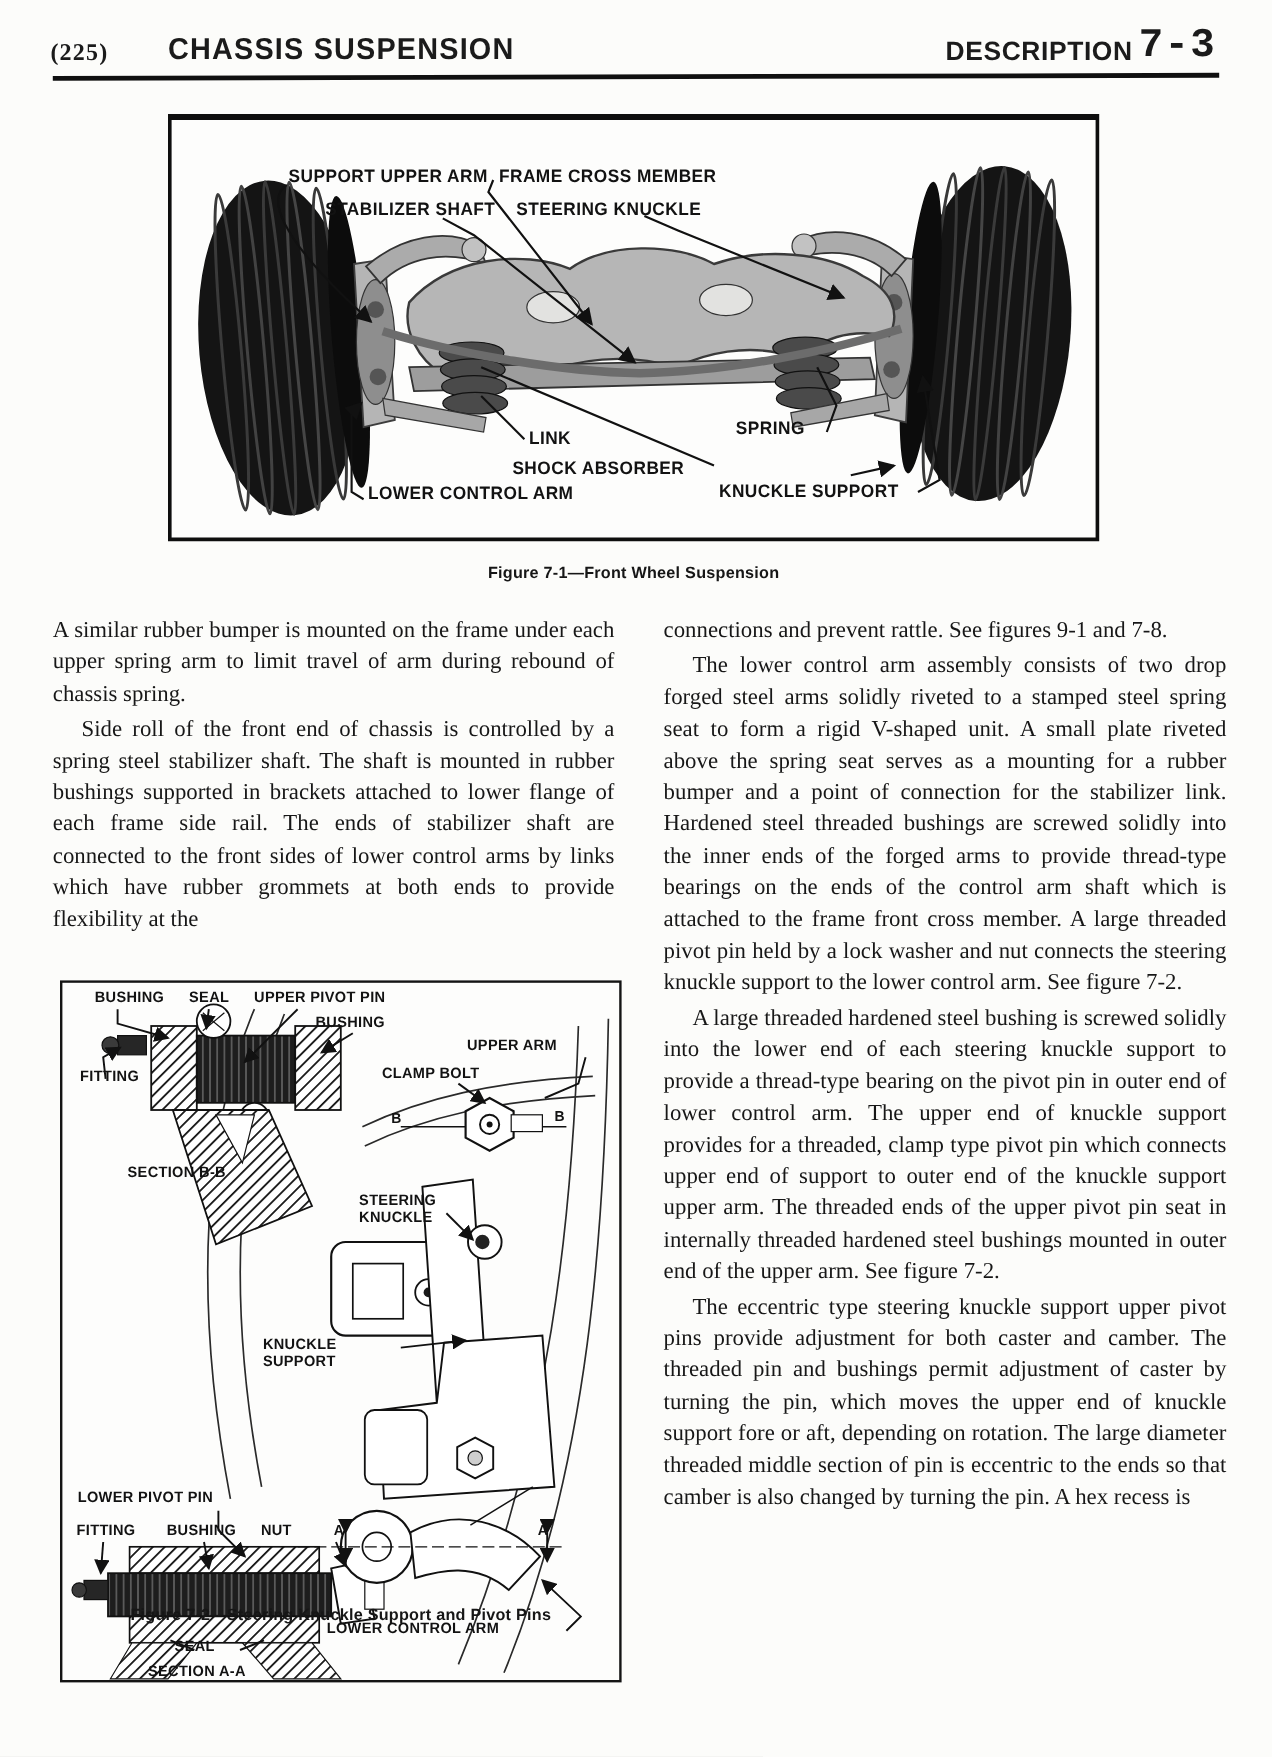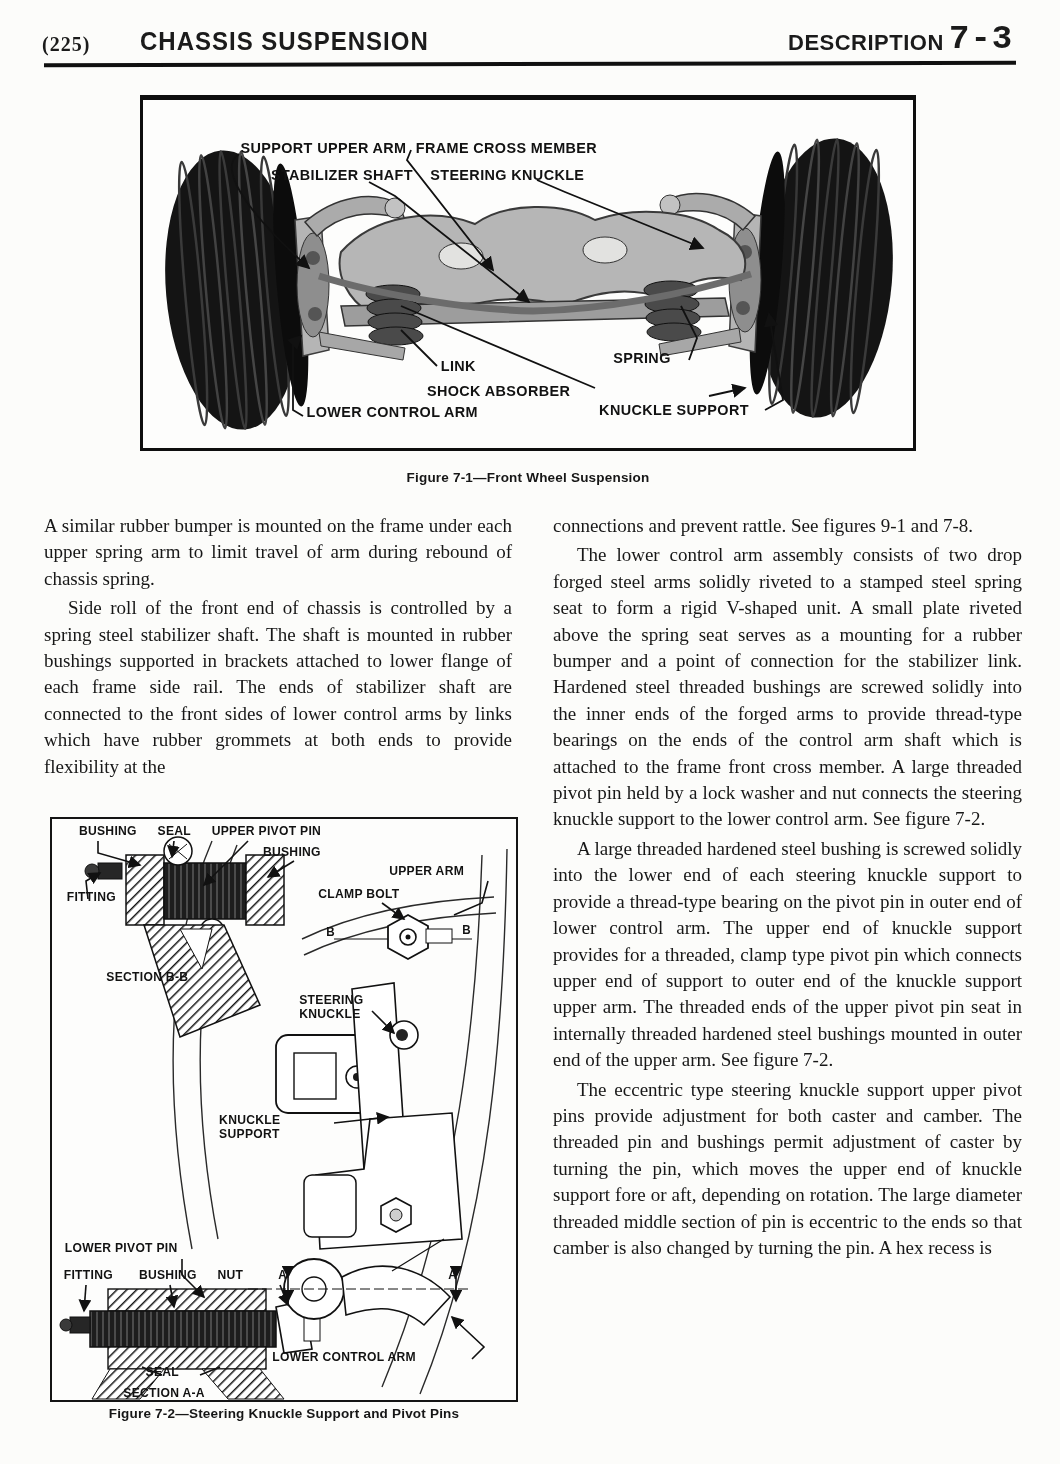--- a/index.html
+++ b/index.html
@@ -290,15 +290,15 @@
   <div class="fig-label f2 wrap" style="left:218px;top:1113px;width:72px;">KNUCKLE SUPPORT</div>
   <div class="fig-label f2" style="left:63px;top:1241px;">LOWER PIVOT PIN</div>
   <div class="fig-label f2" style="left:63px;top:1268px;">FITTING</div>
   <div class="fig-label f2" style="left:138px;top:1268px;">BUSHING</div>
   <div class="fig-label f2" style="left:217px;top:1268px;">NUT</div>
   <div class="fig-label f2" style="left:145px;top:1365px;">SEAL</div>
   <div class="fig-label f2" style="left:122px;top:1386px;">SECTION A-A</div>
   <div class="fig-label f2" style="left:270px;top:1350px;">LOWER CONTROL ARM</div>
   <div class="fig-label f2 marker" style="left:278px;top:1268px;">A</div>
   <div class="fig-label f2 marker" style="left:448px;top:1268px;">A</div>
-  <div class="fig-caption" style="left:284px;top:1406px;transform:translateX(-50%);">Figure 7-2—Steering Knuckle Support and Pivot Pins</div>
+  <div class="fig-caption" style="left:284px;top:1338px;transform:translateX(-50%);">Figure 7-2—Steering Knuckle Support and Pivot Pins</div>
 
 </div>
 
 </body></html>

